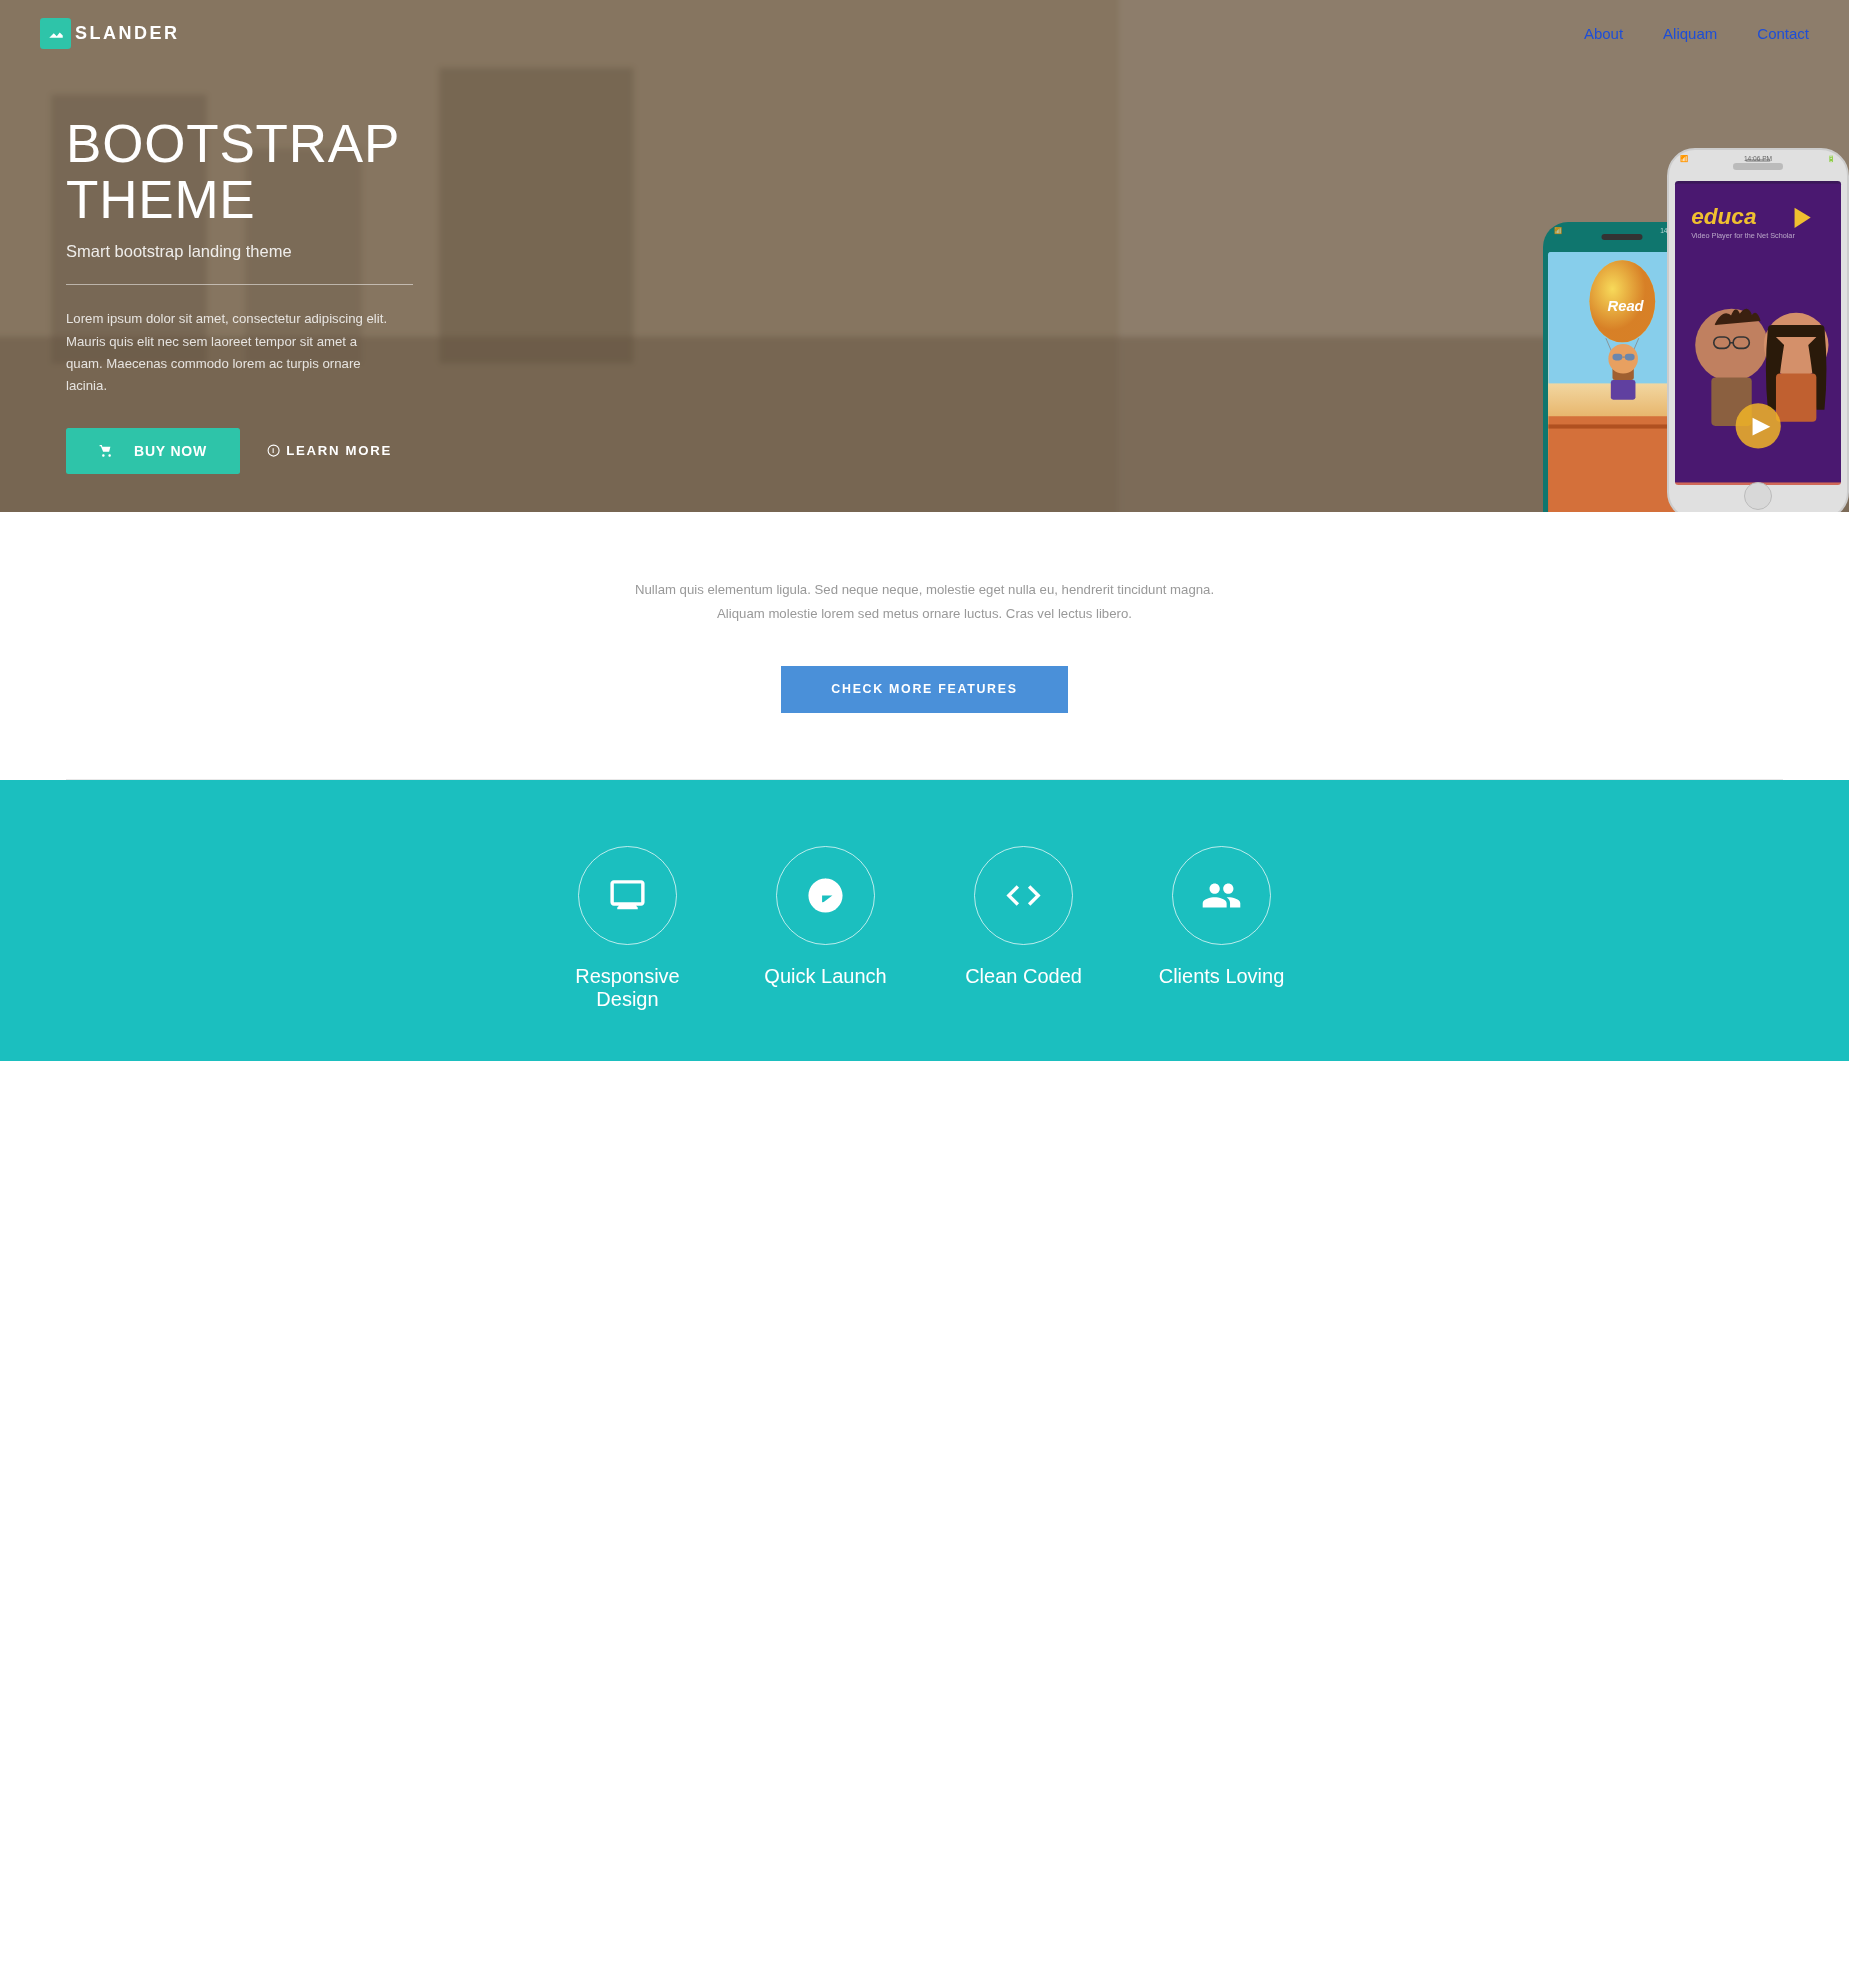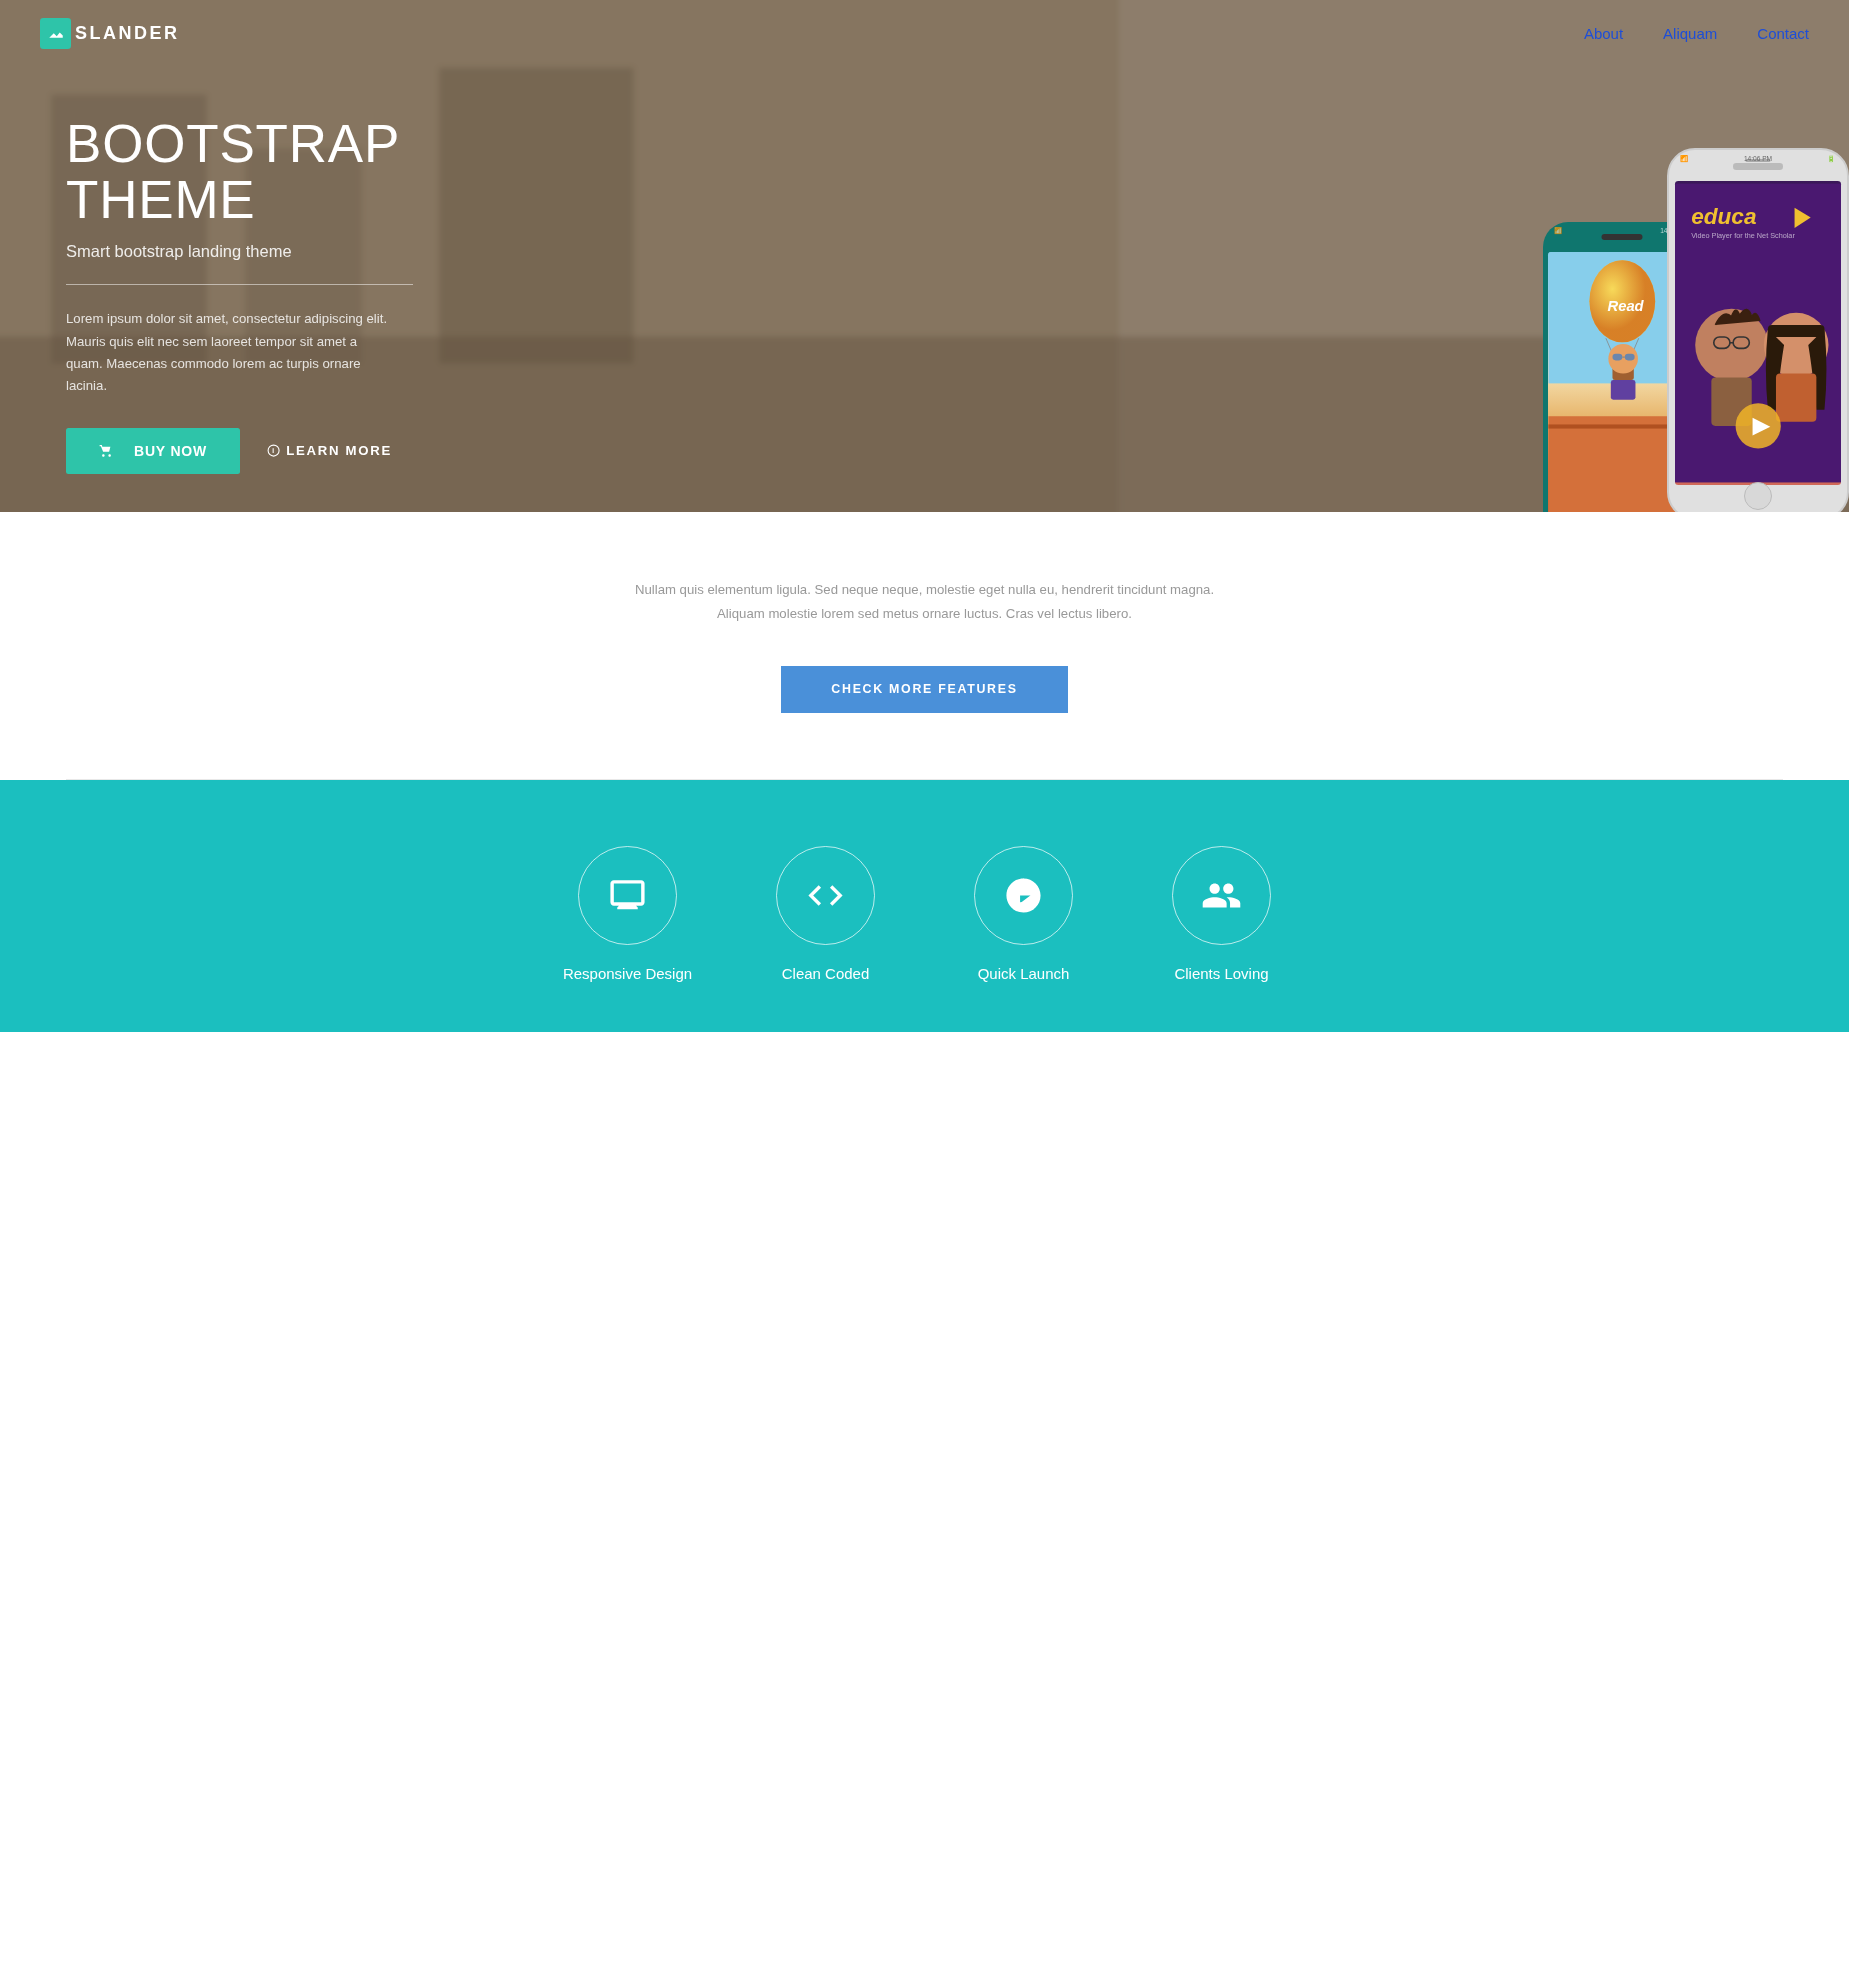--- a/index.html
+++ b/index.html
@@ -241,21 +241,21 @@
       display: flex;
       align-items: center;
       justify-content: center;
     }
     .feature-icon-circle svg {
       width: 41px; height: 41px;
       fill: white;
     }
     .feature-label {
       color: white;
-      font-size: 15px;
+      font-size: 20px;
       font-weight: 400;
     }
   </style>
 </head>
 <body>
 
 <nav>
   <div class="logo-wrap">
     <div class="logo-icon">
       <svg viewBox="0 0 24 24">
@@ -433,34 +433,34 @@
         <svg viewBox="0 0 24 24">
           <path d="M20 3H4c-1.1 0-2 .9-2 2v11c0 1.1.9 2 2 2h3l-1 1v1h12v-1l-1-1h3c1.1 0 2-.9 2-2V5c0-1.1-.9-2-2-2zm0 13H4V5h16v11z"></path>
         </svg>
       </div>
       <span class="feature-label">Responsive Design</span>
     </div>
 
     <div class="feature-item">
       <div class="feature-icon-circle">
         <svg viewBox="0 0 24 24">
-          <path d="M9.4 16.6L4.8 12l4.6-4.6L8 6l-6 6 6 6 1.4-1.4zm5.2 0l4.6-4.6-4.6-4.6L16 6l6 6-6 6-1.4-1.4z"></path>
-        </svg>
-      </div>
-      <span class="feature-label">Clean Coded</span>
+          <path d="M12 2C6.48 2 2 6.48 2 12s4.48 10 10 10 10-4.48 10-10S17.52 2 12 2zm-2 14.5v-9l6 4.5-6 4.5z"></path>
+          <path d="M12 2s-4 4-4 10h8C16 6 12 2 12 2zm0 2.5c.83 0 1.5.67 1.5 1.5S12.83 7.5 12 7.5 10.5 6.83 10.5 6s.67-1.5 1.5-1.5zM8 16l-2 4h12l-2-4H8z"></path>
+        </svg>
+      </div>
+      <span class="feature-label">Quick Launch</span>
     </div>
 
     <div class="feature-item">
       <div class="feature-icon-circle">
         <svg viewBox="0 0 24 24">
-          <path d="M12 2C6.48 2 2 6.48 2 12s4.48 10 10 10 10-4.48 10-10S17.52 2 12 2zm-2 14.5v-9l6 4.5-6 4.5z"></path>
-          <path d="M12 2s-4 4-4 10h8C16 6 12 2 12 2zm0 2.5c.83 0 1.5.67 1.5 1.5S12.83 7.5 12 7.5 10.5 6.83 10.5 6s.67-1.5 1.5-1.5zM8 16l-2 4h12l-2-4H8z"></path>
-        </svg>
-      </div>
-      <span class="feature-label">Quick Launch</span>
+          <path d="M9.4 16.6L4.8 12l4.6-4.6L8 6l-6 6 6 6 1.4-1.4zm5.2 0l4.6-4.6-4.6-4.6L16 6l6 6-6 6-1.4-1.4z"></path>
+        </svg>
+      </div>
+      <span class="feature-label">Clean Coded</span>
     </div>
 
     <div class="feature-item">
       <div class="feature-icon-circle">
         <svg viewBox="0 0 24 24">
           <path d="M16 11c1.66 0 2.99-1.34 2.99-3S17.66 5 16 5c-1.66 0-3 1.34-3 3s1.34 3 3 3zm-8 0c1.66 0 2.99-1.34 2.99-3S9.66 5 8 5C6.34 5 5 6.34 5 8s1.34 3 3 3zm0 2c-2.33 0-7 1.17-7 3.5V19h14v-2.5c0-2.33-4.67-3.5-7-3.5zm8 0c-.29 0-.62.02-.97.05 1.16.84 1.97 1.97 1.97 3.45V19h6v-2.5c0-2.33-4.67-3.5-7-3.5z"></path>
         </svg>
       </div>
       <span class="feature-label">Clients Loving</span>
     </div>

